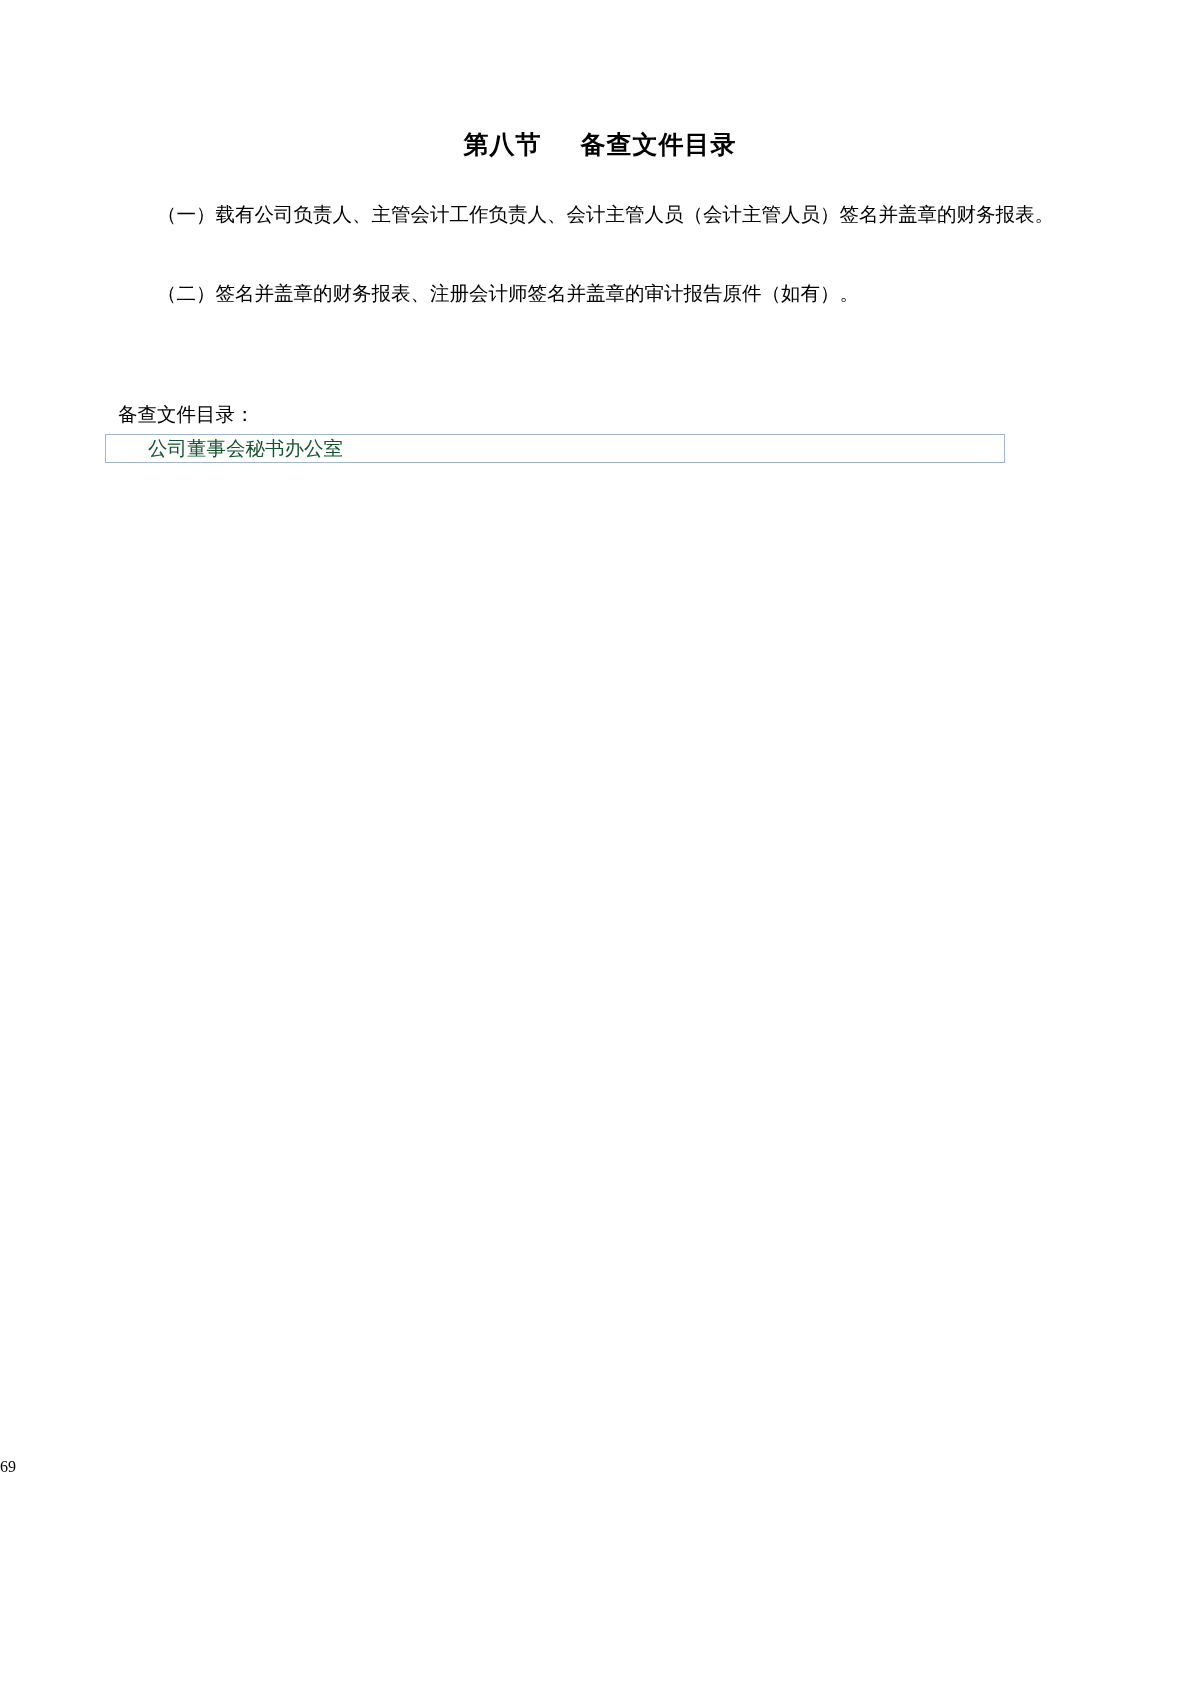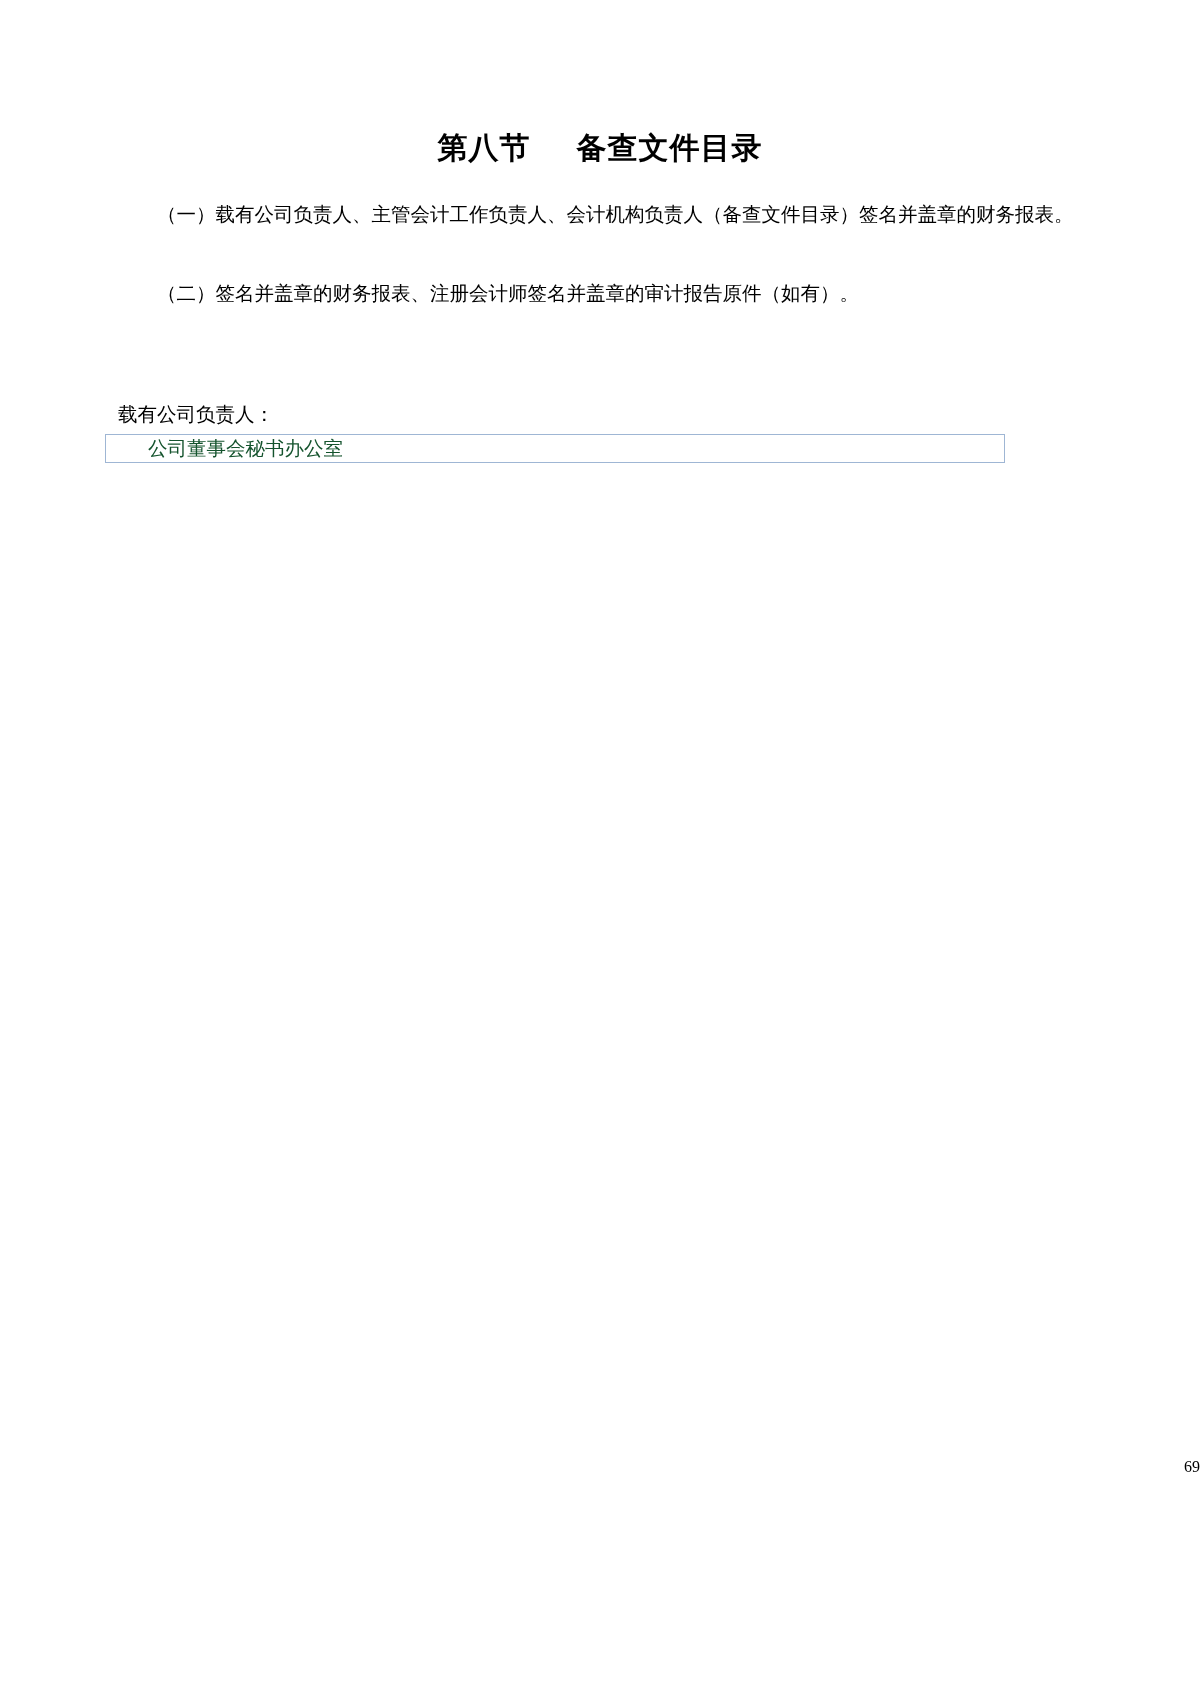--- a/index.html
+++ b/index.html
@@ -26,21 +26,21 @@
   }
 
   .doc-title {
     position: absolute;
     top: 128px;
     left: 0;
     width: 1200px;
     text-align: center;
     font-family: "DejaVu Sans", "Liberation Sans", sans-serif;
     font-weight: bold;
-    font-size: 30px;
+    font-size: 25px;
     letter-spacing: 1px;
     color: #000000;
     white-space: pre;
   }
 
   .para {
     font-size: 19.5px;
     line-height: 34px;
     text-align: justify;
     text-justify: inter-ideograph;
@@ -80,39 +80,39 @@
     font-size: 19.5px;
     line-height: 24px;
     color: #14532d;
   }
 
   .page-number {
     position: absolute;
     top: 1458px;
     left: 0;
     width: 1200px;
-    text-align: right;
+    text-align: left;
     font-size: 16px;
     color: #000000;
     font-family: "Liberation Serif", "DejaVu Serif", serif;
   }
 </style>
 </head>
 <body>
 
 <div class="page">
 
   <div class="doc-title">第八节    备查文件目录</div>
 
-  <p class="para" id="para-1">（一）载有公司负责人、主管会计工作负责人、会计机构负责人（备查文件目录）签名并盖章的财务报表。</p>
+  <p class="para" id="para-1">（一）载有公司负责人、主管会计工作负责人、会计主管人员（会计主管人员）签名并盖章的财务报表。</p>
 
   <p class="para" id="para-2">（二）签名并盖章的财务报表、注册会计师签名并盖章的审计报告原件（如有）。</p>
 
 
-  <div class="addr-label">载有公司负责人：</div>
+  <div class="addr-label">备查文件目录：</div>
 
   <div class="addr-box"></div>
 
   <div class="addr-box-text">公司董事会秘书办公室</div>
 
   <div class="page-number">69</div>
 
 </div>
 
 </body></html>

